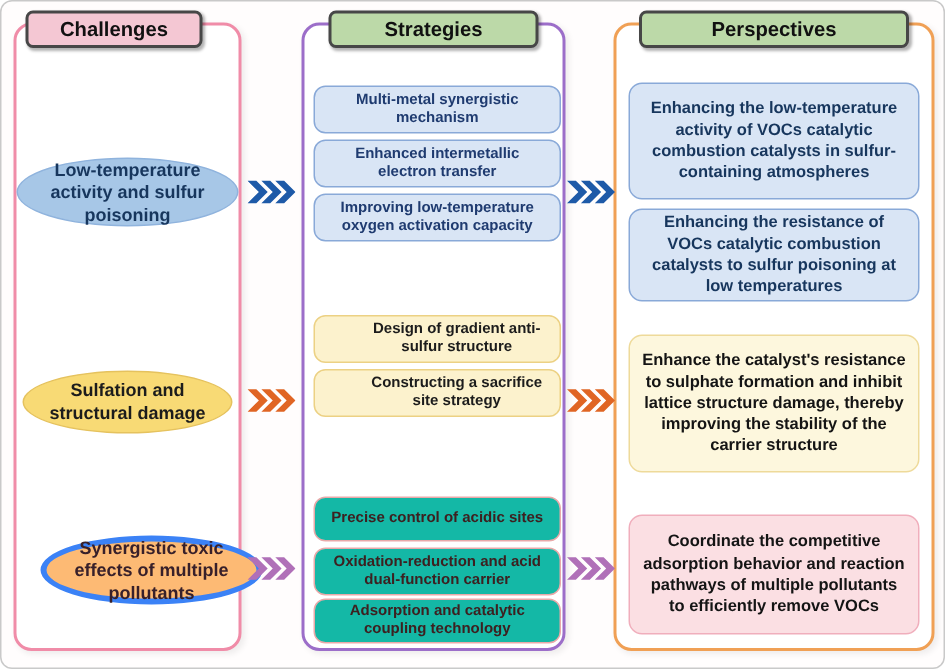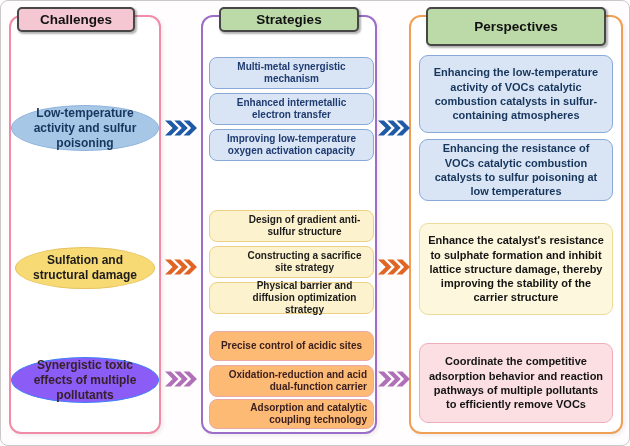--- a/index.html
+++ b/index.html
@@ -13,35 +13,35 @@
   .p-chal {left:8px;  top:14px;width:152px;height:419px;border:2px solid #f08ca8;}
   .p-strat{left:200px;top:14px;width:176px;height:419px;border:2px solid #9c6ec9;}
   .p-persp{left:408px;top:14px;width:214px;height:419px;border:2px solid #f0a055;}
 
   .hdr{position:absolute;display:flex;align-items:center;justify-content:center;
        font-weight:bold;font-size:13.5px;color:#111;border:2px solid #474747;
        border-radius:5px;z-index:3;box-sizing:border-box;
        box-shadow:1.5px 1.5px 2px rgba(0,0,0,0.3);}
   .h-chal {left:16px; top:6px;width:118px;height:25px;background:#f4c7d3;}
   .h-strat{left:218px;top:6px;width:140px;height:25px;background:#bcd9a8;}
-  .h-persp{left:425px;top:6px;width:180px;height:39px;background:#bcd9a8;}
+  .h-persp{left:425px;top:6px;width:180px;height:25px;background:#bcd9a8;}
 
   .oval{position:absolute;display:flex;align-items:center;justify-content:center;
         text-align:center;font-weight:bold;font-size:12px;line-height:1.25;
         border-radius:50%;padding:0 8px;box-sizing:border-box;}
   .oval-blue  {left:0px;top:88px; width:148px;height:46px;background:#a7c7e7;color:#17365d;border:1px solid #8fb3dd;}
   .oval-yellow{left:4px;top:230px;width:140px;height:42px;background:#f8da75;color:#1c1c1c;border:1px solid #e5c25e;}
-  .oval-pink  {left:0px;top:340px;width:148px;height:46px;background:#8b5cf6;color:#38202a;border:1px solid #3b82f6;}
+  .oval-pink  {left:16px;top:340px;width:148px;height:46px;background:#fdba74;color:#38202a;border:4px solid #3b82f6;}
 
   .sbox{position:absolute;left:6px;width:165px;display:flex;align-items:center;justify-content:center;
         text-align:center;font-weight:bold;font-size:10px;line-height:1.2;border-radius:8px;
         box-sizing:border-box;padding:2px 6px;}
   .sb{background:#d9e5f5;border:1.5px solid #89a9d8;color:#1f3b70;}
   .sy{background:#fcf2cd;border:1.5px solid #ecd184;color:#1c1c1c;padding-left:32px;}
-  .sp{background:#fdba74;border:1.5px solid #e9a9a9;color:#3d2020;text-align:right;}
+  .sp{background:#14b8a6;border:1.5px solid #e9a9a9;color:#3d2020;}
   .s1{top:40px;height:32px}.s2{top:76px;height:32px}.s3{top:112px;height:32px}.s4{top:148px;height:32px}
   .s5{top:193px;height:32px}.s6{top:229px;height:32px}.s7{top:265px;height:32px}
   .s8{top:314px;height:30px}.s9{top:348px;height:32px}.s10{top:382px;height:30px}
 
   .pbox{position:absolute;left:8px;width:194px;display:flex;align-items:center;justify-content:center;
         text-align:center;font-weight:bold;font-size:11px;line-height:1.3;border-radius:9px;
         box-sizing:border-box;padding:4px 8px;}
   .pb-blue  {background:#d9e5f5;border:1.5px solid #89a9d8;color:#17365d;}
   .pb-yellow{background:#fdf7dd;border:1.5px solid #eeda9a;color:#141414;}
   .pb-pink  {background:#fbdfe3;border:1.5px solid #f0aebc;color:#141414;}
@@ -63,21 +63,20 @@
     <div class="oval oval-yellow">Sulfation and structural damage</div>
     <div class="oval oval-pink">Synergistic toxic effects of multiple pollutants</div>
   </div>
 
   <div class="panel p-strat">
     <div class="sbox sb s1">Multi-metal synergistic mechanism</div>
     <div class="sbox sb s2">Enhanced intermetallic electron transfer</div>
     <div class="sbox sb s3">Improving low-temperature oxygen activation capacity</div>
     <div class="sbox sy s5">Design of gradient anti-sulfur structure</div>
     <div class="sbox sy s6">Constructing a sacrifice site strategy</div>
-    <div class="sbox sy s7">Physical barrier and diffusion optimization strategy</div>
     <div class="sbox sp s8">Precise control of acidic sites</div>
     <div class="sbox sp s9">Oxidation-reduction and acid dual-function carrier</div>
     <div class="sbox sp s10">Adsorption and catalytic coupling technology</div>
   </div>
 
   <div class="panel p-persp">
     <div class="pbox pb-blue pp1">Enhancing the low-temperature activity of VOCs catalytic combustion catalysts in sulfur-containing atmospheres</div>
     <div class="pbox pb-blue pp2">Enhancing the resistance of VOCs catalytic combustion catalysts to sulfur poisoning at low temperatures</div>
     <div class="pbox pb-yellow pp3">Enhance the catalyst's resistance to sulphate formation and inhibit lattice structure damage, thereby improving the stability of the carrier structure</div>
     <div class="pbox pb-pink pp4">Coordinate the competitive adsorption behavior and reaction pathways of multiple pollutants to efficiently remove VOCs</div>

